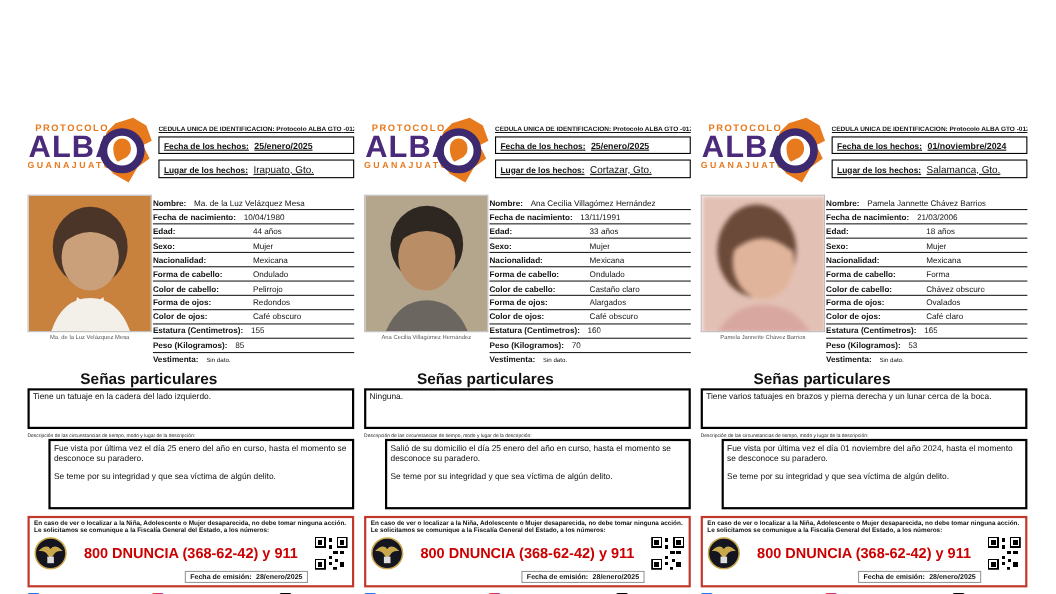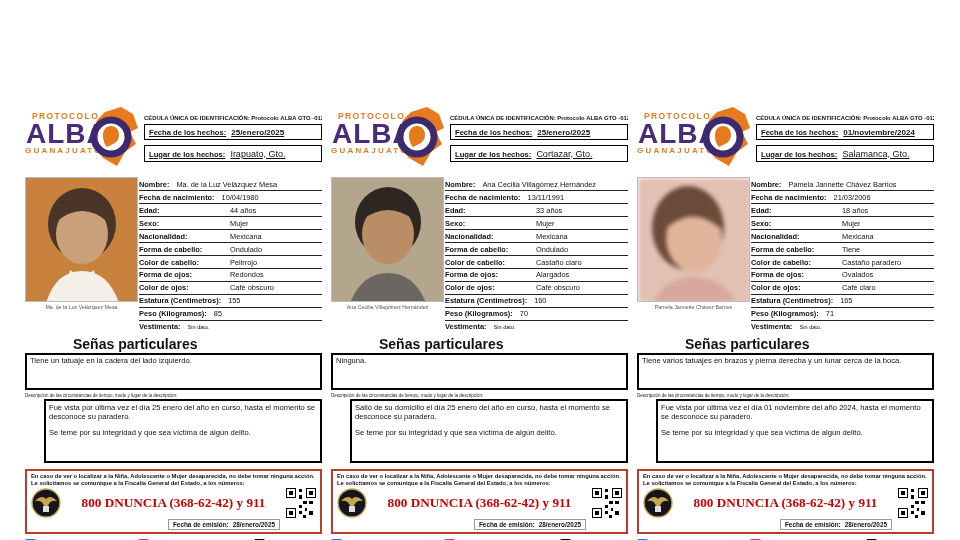--- a/index.html
+++ b/index.html
@@ -41,21 +41,21 @@
   .senas-box { border:2px solid #000; height:37px; padding:1px 3px; font-size:7.6px; line-height:9px; margin-top:1px; }
   .desc-label { font-size:4.5px; color:#222; margin-top:3px; }
   .desc-box { border:2px solid #000; height:64px; padding:2px 3px; font-size:7.6px; line-height:9px; margin-top:1px;margin-left:19px; }
   .desc-box p { margin:0 0 7px 0; }
 
   
   .alert { border:2px solid #C0392B; margin-top:6px; padding:2px 4px 2px 4px; }
   .alert-text { font-size:5.8px; font-weight:bold; line-height:7px; }
   .alert-row { display:flex; align-items:center; gap:4px; margin-top:1px; }
   .eagle { width:30px; height:30px; flex:0 0 30px; }
-  .phone { color:#CC0000; font-weight:bold; font-size:13.2px; flex:1; text-align:center; white-space:nowrap;font-family:Liberation Serif, serif; }
+  .phone { color:#CC0000; font-weight:bold; font-size:13.2px; flex:1; text-align:center; white-space:nowrap; }
   .qr { width:30px; height:30px; flex:0 0 30px; }
   .emision-row { display:flex; justify-content:flex-end; padding-right:36px; margin-top:1px; }
   .emision-box { border:1px solid #999; font-size:6.4px; font-weight:bold; padding:1px 4px; display:flex; gap:4px; }
 
   
   .card-footer { display:flex; align-items:center; margin-top:5px; font-size:6.9px; font-weight:bold; }
   .soc { display:flex; align-items:center; gap:3px; }
   .soc + .soc { margin-left:10px; }
   .soc-x { margin-left:auto !important; }
   .icon-sq { width:11px; height:11px; border-radius:2px; display:flex; align-items:center; justify-content:center;
@@ -429,41 +429,41 @@
         <div class="frow">
           <span class="flabel">Sexo:</span>
           <span class="fvalue">Mujer</span>
         </div>
         <div class="frow">
           <span class="flabel">Nacionalidad:</span>
           <span class="fvalue">Mexicana</span>
         </div>
         <div class="frow">
           <span class="flabel">Forma de cabello:</span>
-          <span class="fvalue">Tiene</span>
+          <span class="fvalue">Forma</span>
         </div>
         <div class="frow">
           <span class="flabel">Color de cabello:</span>
-          <span class="fvalue">Castaño paradero</span>
+          <span class="fvalue">Chávez obscuro</span>
         </div>
         <div class="frow">
           <span class="flabel">Forma de ojos:</span>
           <span class="fvalue">Ovalados</span>
         </div>
         <div class="frow">
           <span class="flabel">Color de ojos:</span>
           <span class="fvalue">Café claro</span>
         </div>
         <div class="frow">
           <span class="flabel tight">Estatura (Centimetros):</span>
           <span class="fvalue">165</span>
         </div>
         <div class="frow">
           <span class="flabel tight">Peso (Kilogramos):</span>
-          <span class="fvalue">71</span>
+          <span class="fvalue">53</span>
         </div>
         <div class="frow last">
           <span class="flabel tight">Vestimenta:</span>
           <span class="fvalue small">Sin dato.</span>
         </div>
       </div>
     </div>
 
     <div class="senas-title">Señas particulares</div>
     <div class="senas-box">Tiene varios tatuajes en brazos y pierna derecha y un lunar cerca de la boca.</div>

